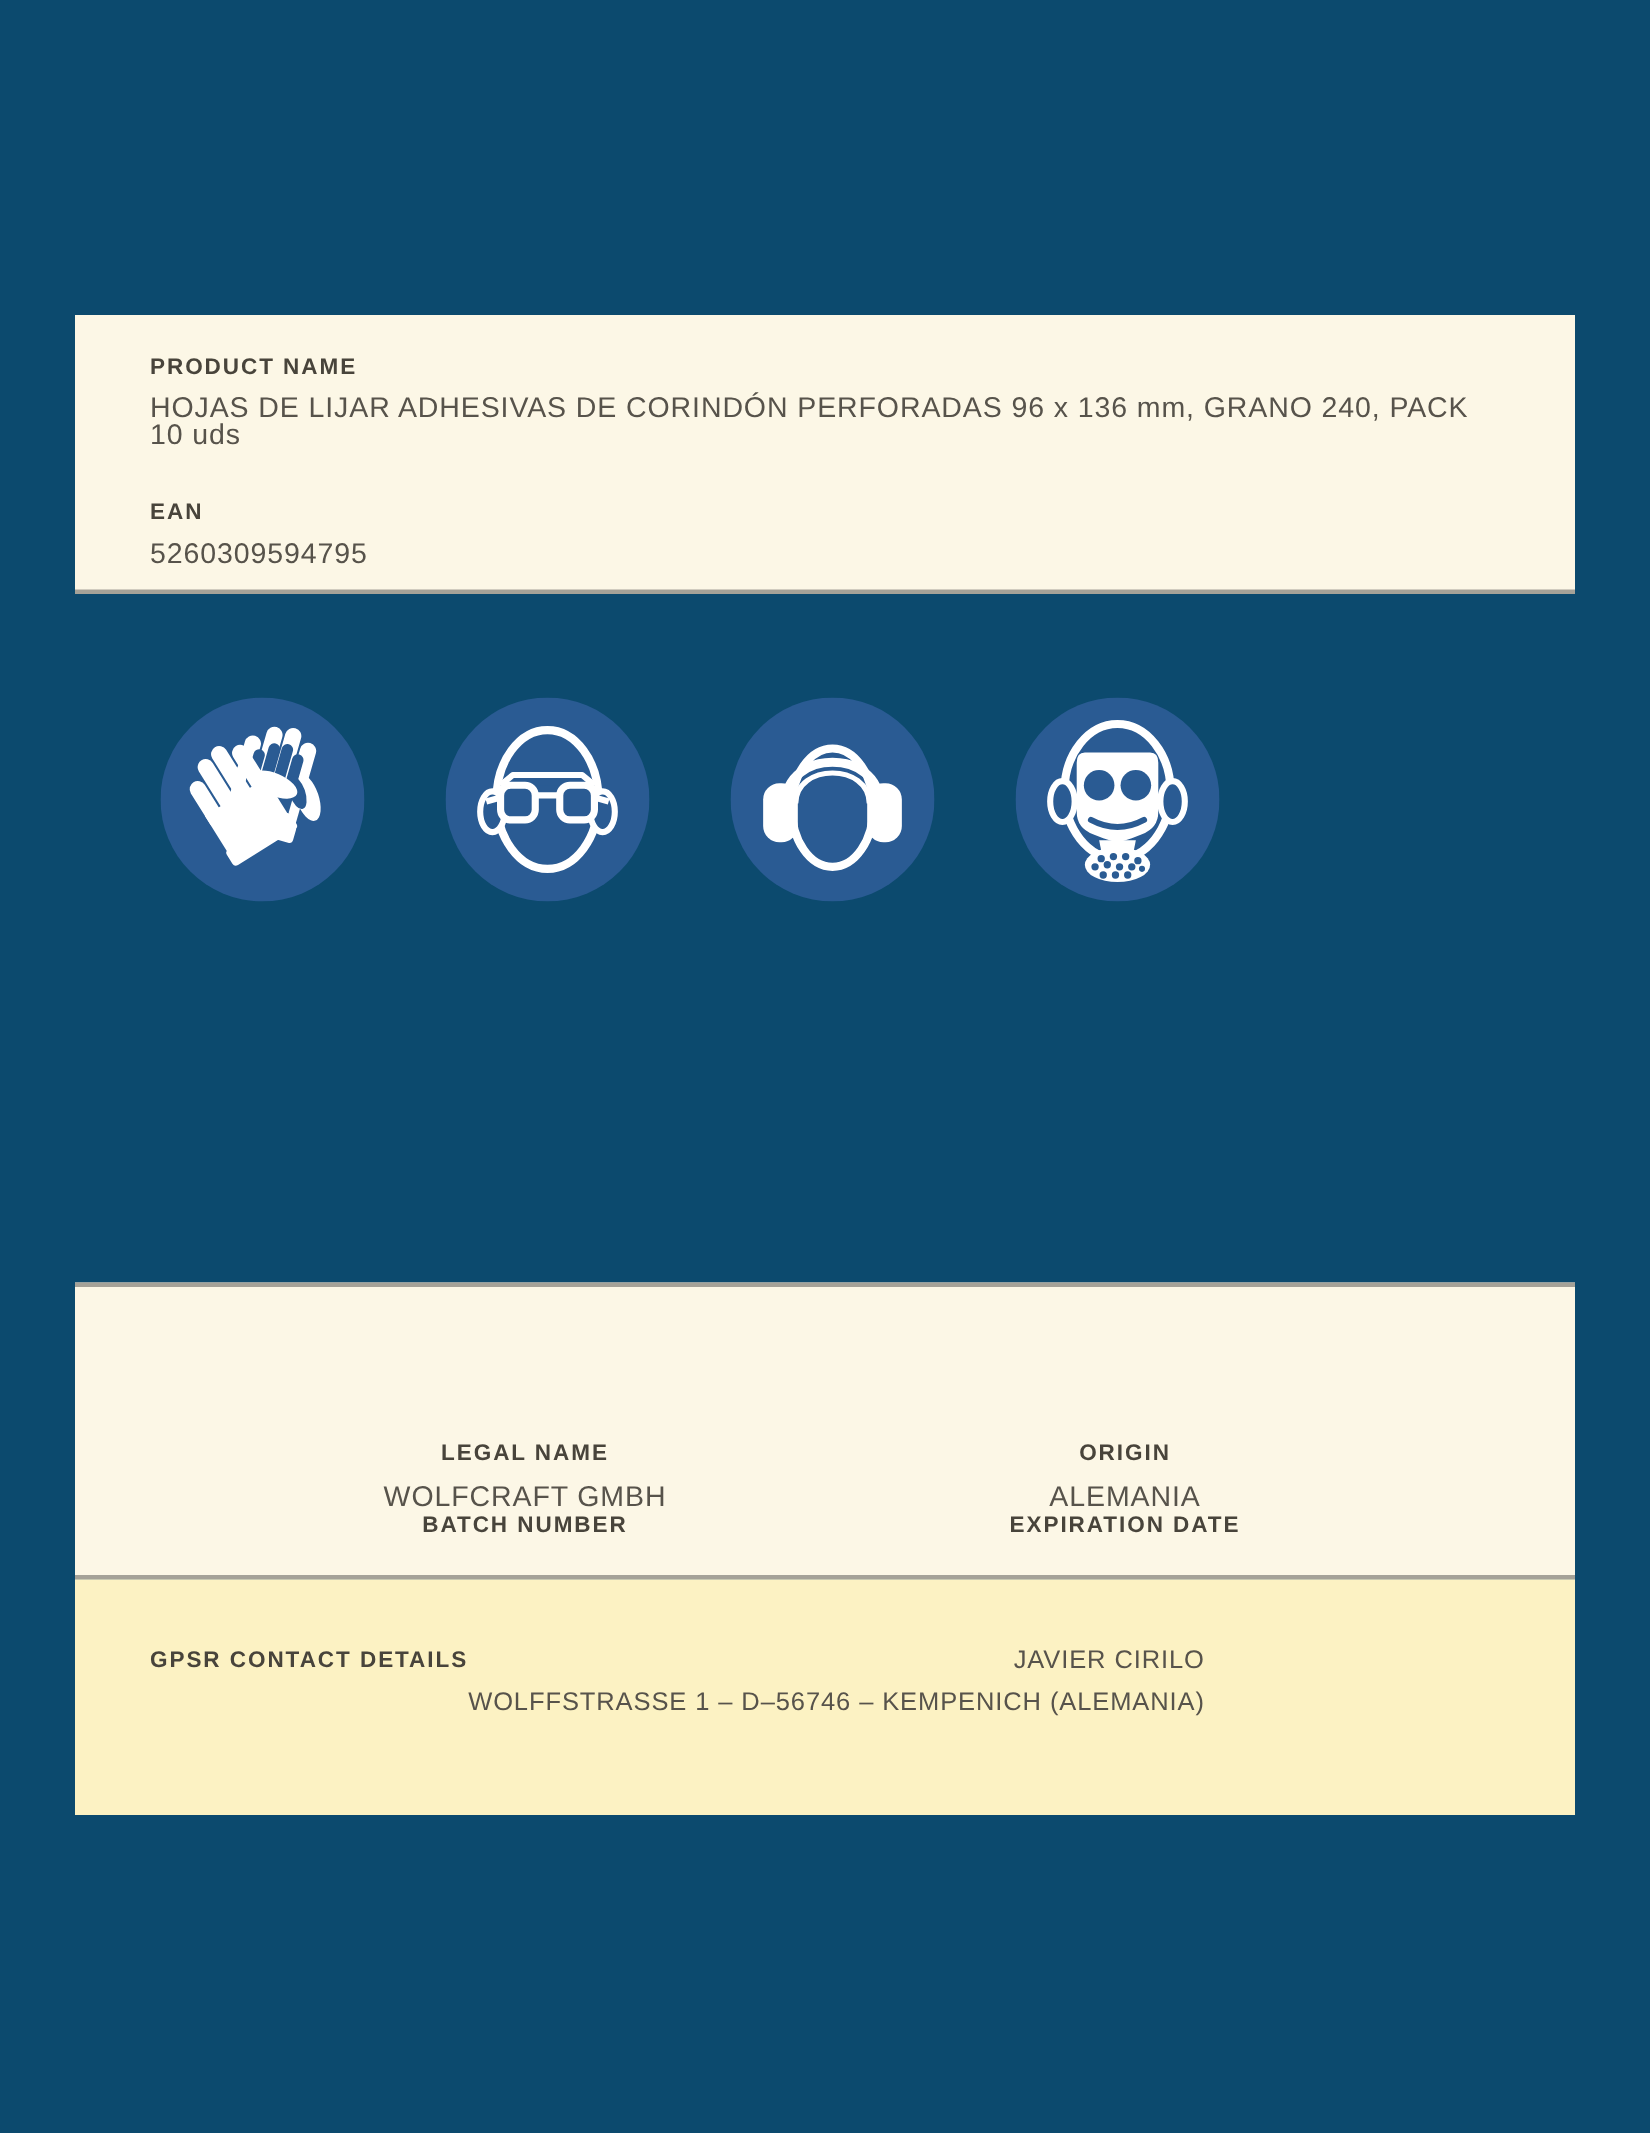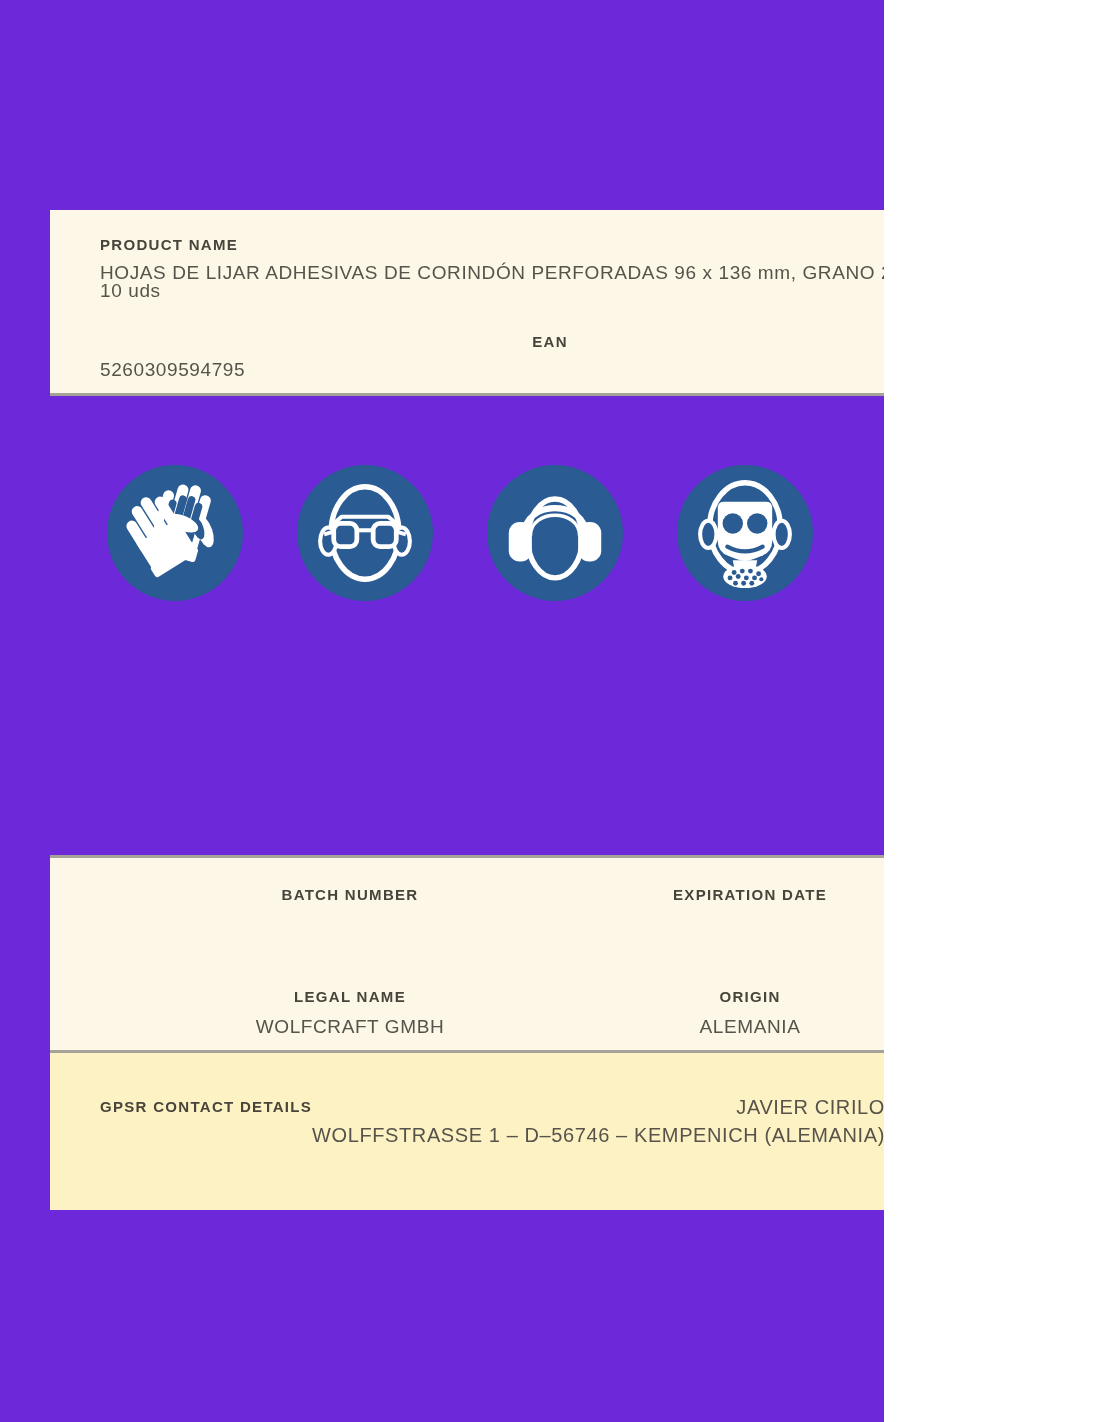--- a/index.html
+++ b/index.html
@@ -1,20 +1,20 @@
 <!DOCTYPE html>
 <html><head>
 <meta charset="utf-8">
 <style>
   html, body { margin: 0; padding: 0; background: #ffffff; }
   .sheet {
     position: relative;
-    width: 884px;
+    width: 1100px;
     height: 1422px;
-    background: #6d28d9;
+    background: #0c4a6e;
     font-family: "Liberation Sans", sans-serif;
     overflow: hidden;
   }
   .panel {
     position: absolute;
     left: 50px;
     width: 1000px;
     box-sizing: border-box;
     background: #FCF7E6;
   }
@@ -32,21 +32,21 @@
     line-height: 17px;
   }
   .value {
     font-size: 19px;
     font-weight: normal;
     letter-spacing: 0.6px;
     color: #57534B;
     line-height: 18px;
     margin-top: 11px;
   }
-  .ean-label { margin-top: 33px; text-align: center; }
+  .ean-label { margin-top: 33px; }
 
   .icons-row {
     position: absolute;
     left: 107px;
     top: 465px;
     display: flex;
     gap: 54px;
   }
   .icon { width: 136px; height: 136px; display: block; }
 
@@ -67,21 +67,21 @@
     height: 157px;
     background: #FCF2C3;
     padding: 40px 50px 0 50px;
     display: flex;
     justify-content: flex-start;
     align-items: flex-start;
   }
   .panel-bottom .label { line-height: 28px; }
   .contact-lines {
     text-align: right;
-    font-size: 20px;
+    font-size: 17px;
     letter-spacing: 0.6px;
     color: #57534B;
     line-height: 28px;
   }
 </style>
 </head>
 <body>
 
 <div class="sheet">
 
@@ -158,38 +158,38 @@
           <circle cx="57" cy="83" r="1.8"></circle>
           <circle cx="62" cy="84" r="1.5"></circle>
         <circle cx="43" cy="87" r="1.8"></circle>
           <circle cx="49" cy="87" r="1.8"></circle>
           <circle cx="55" cy="87" r="1.8"></circle>
       </g>
     </svg>
   </div>
 
   <section class="panel panel-mid">
+    <div class="row row2">
+      <div class="col">
+        <div class="label">LEGAL NAME</div>
+        <div class="value">WOLFCRAFT GMBH</div>
+      </div>
+      <div class="col">
+        <div class="label">ORIGIN</div>
+        <div class="value">ALEMANIA</div>
+      </div>
+    </div>
     <div class="row">
       <div class="col">
         <div class="label">BATCH NUMBER</div>
         <div class="value"></div>
       </div>
       <div class="col">
         <div class="label">EXPIRATION DATE</div>
         <div class="value"></div>
-      </div>
-    </div>
-    <div class="row row2">
-      <div class="col">
-        <div class="label">LEGAL NAME</div>
-        <div class="value">WOLFCRAFT GMBH</div>
-      </div>
-      <div class="col">
-        <div class="label">ORIGIN</div>
-        <div class="value">ALEMANIA</div>
       </div>
     </div>
   </section>
 
   <section class="panel panel-bottom">
     <div class="label">GPSR CONTACT DETAILS</div>
     <div class="contact-lines">
       <div>JAVIER CIRILO</div>
       <div>WOLFFSTRASSE 1 – D–56746 – KEMPENICH (ALEMANIA)</div>
     </div>

